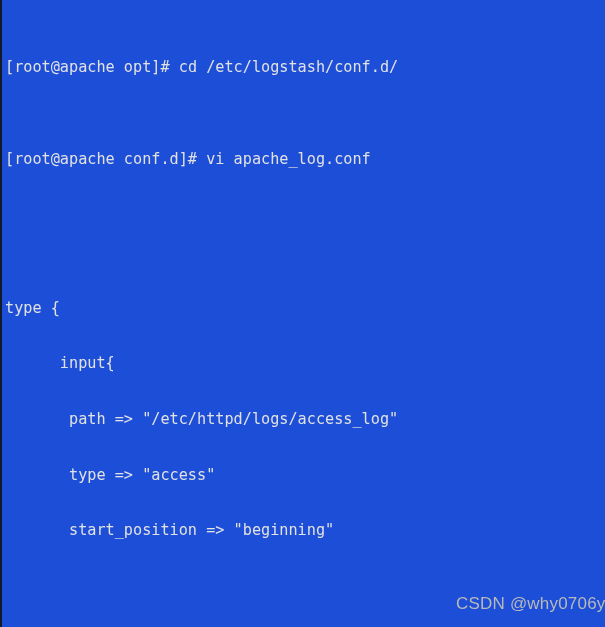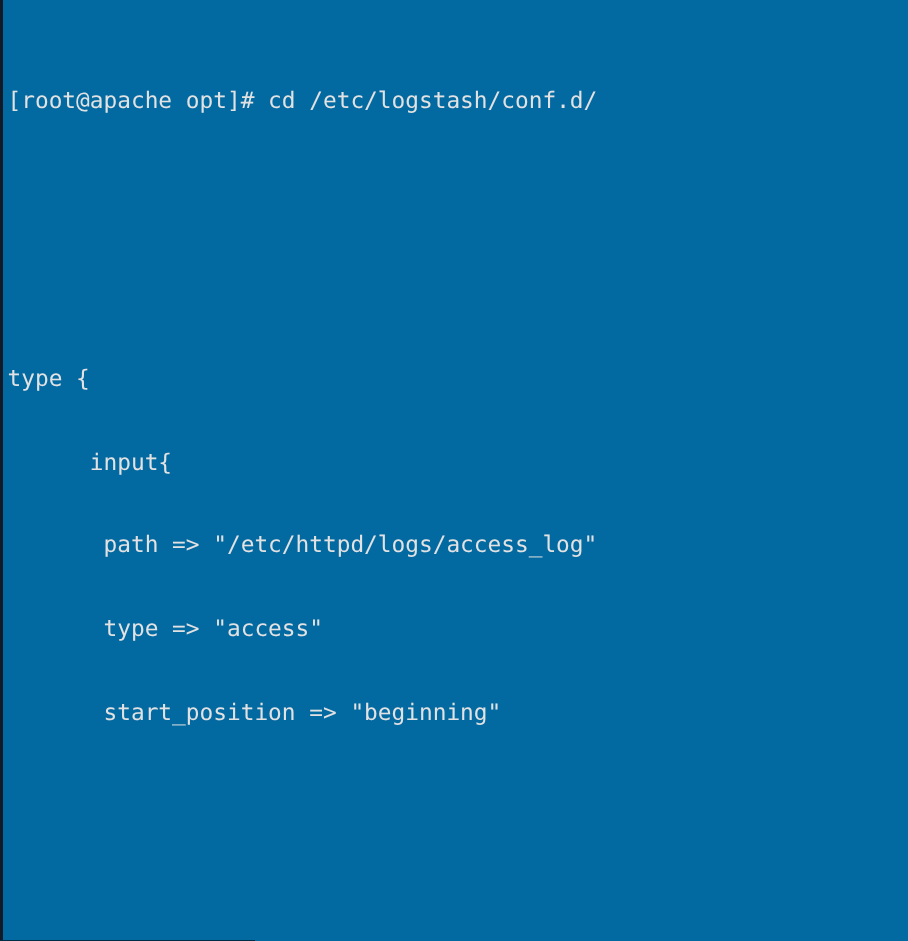--- a/index.html
+++ b/index.html
@@ -5,21 +5,21 @@
 <style>
   html, body {
     margin: 0;
     padding: 0;
     background: #000000;
   }
   #screen {
     position: relative;
     width: 605px;
     height: 627px;
-    background: #0369a1;
+    background: #1d4ed8;
     overflow: hidden;
     font-family: "DejaVu Sans Mono", "Liberation Mono", monospace;
   }
   
   #left-edge {
     position: absolute;
     left: 0;
     top: 0;
     width: 2px;
     height: 627px;
@@ -61,20 +61,21 @@
 
 <div id="screen">
 
   <div id="left-edge"></div>
 
   <div id="terminal-text">
 
     <div class="line"><span>[root@apache opt]# </span><span>cd /etc/logstash/conf.d/</span></div>
 
 
+    <div class="line"><span>[root@apache conf.d]# </span><span>vi apache_log.conf</span></div>
 
     <div class="line blank"> </div>
 
     <div class="line">type {</div>
     <div class="line">      input{</div>
     <div class="line">       path =&gt; "/etc/httpd/logs/access_log"</div>
     <div class="line">       type =&gt; "access"</div>
     <div class="line">       start_position =&gt; "beginning"</div>
     
     
@@ -103,14 +104,15 @@
     
     
 
     
     
 
     
 
   </div>
 
+  <div id="watermark">CSDN @why0706y</div>
 
 </div>
 
 </body></html>

